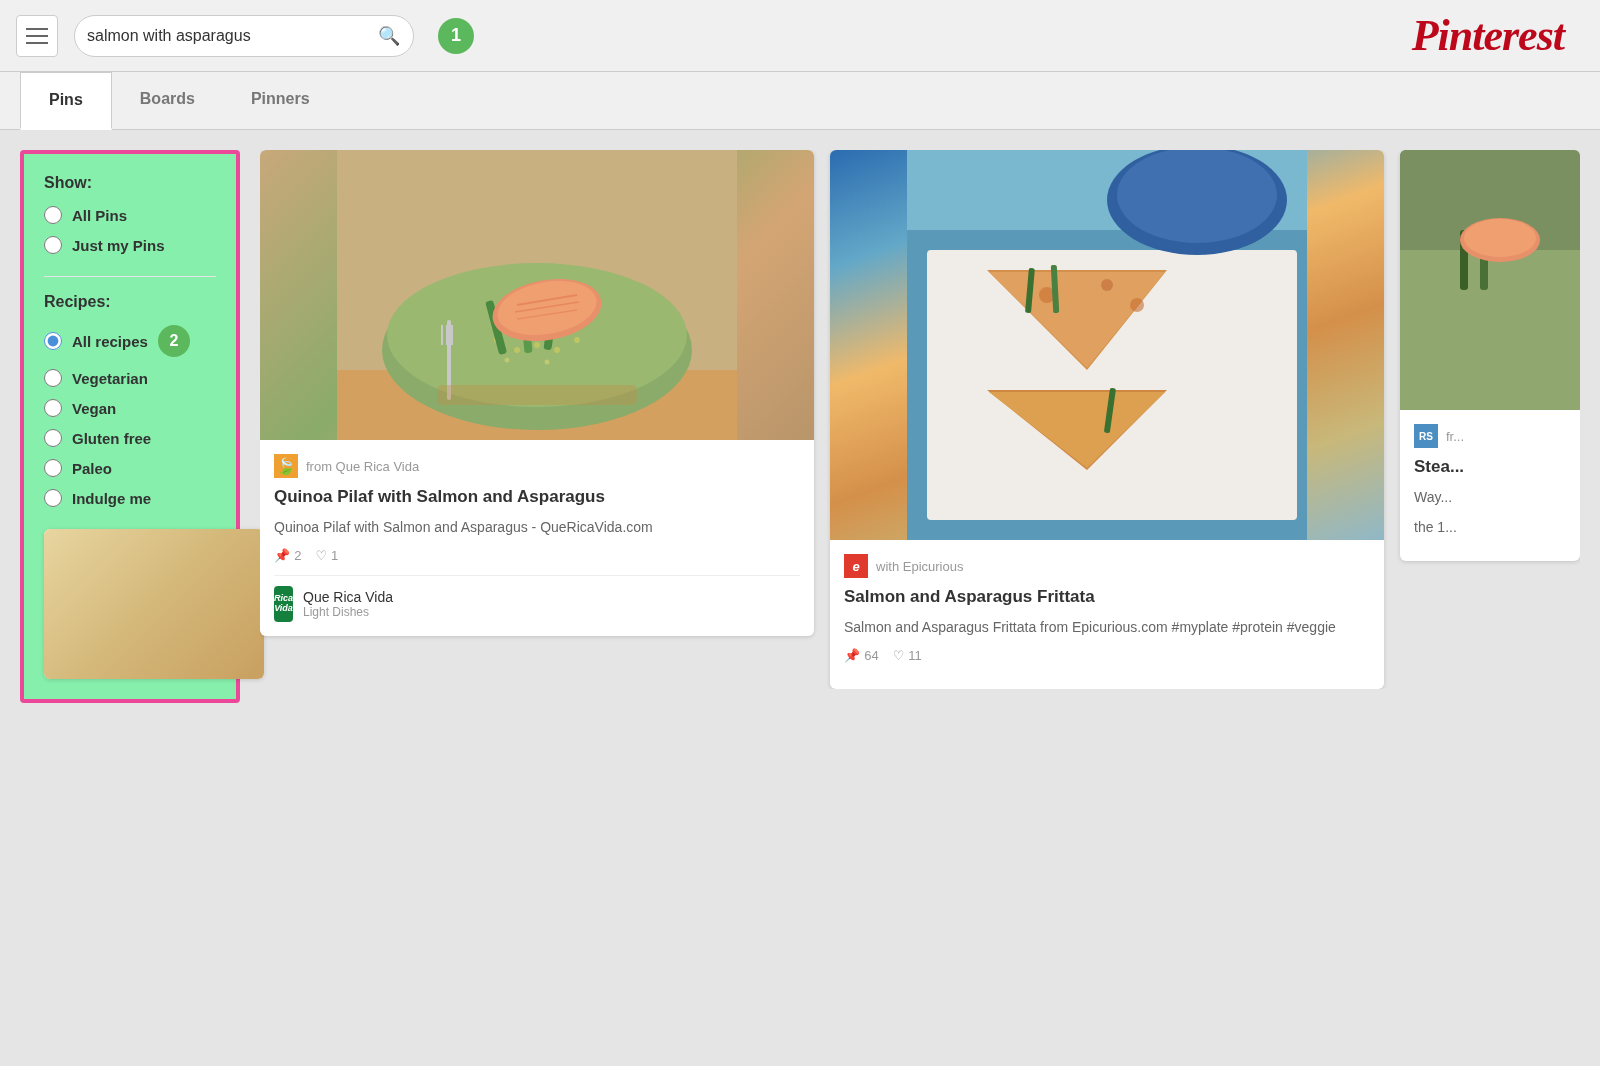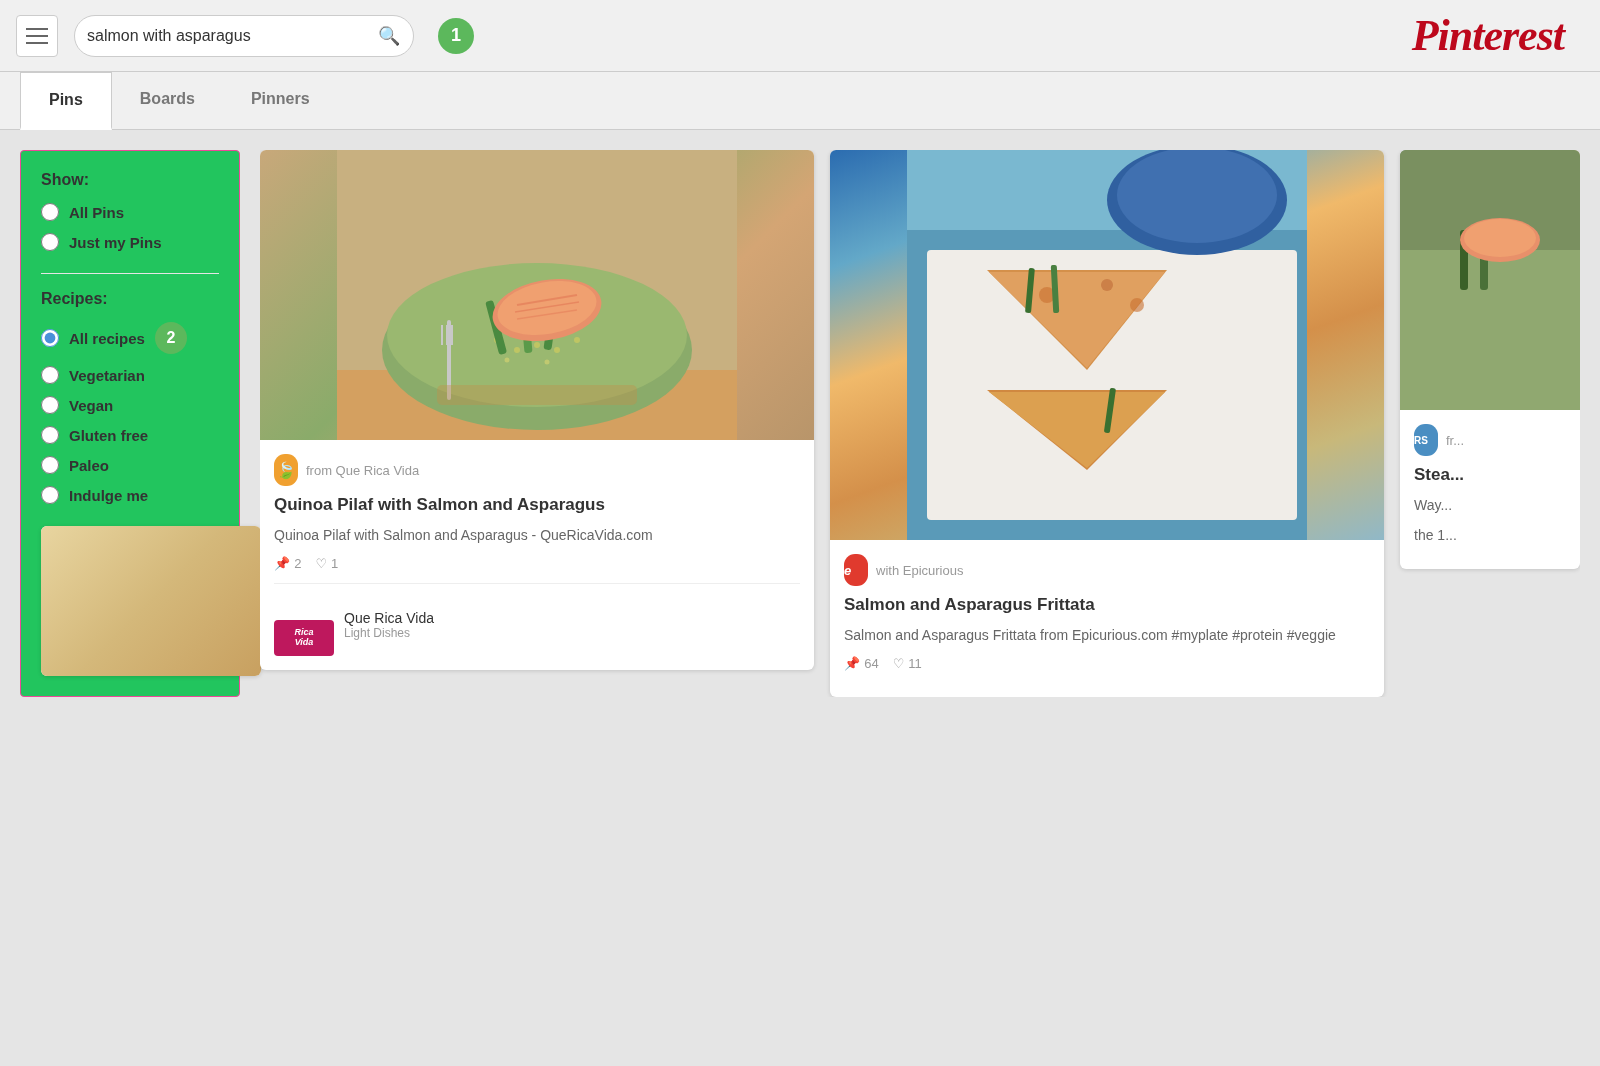--- a/index.html
+++ b/index.html
@@ -123,22 +123,22 @@
       display: flex;
       gap: 0;
       padding: 20px;
       align-items: flex-start;
     }
 
     
     .sidebar {
       width: 220px;
       flex-shrink: 0;
-      background: #22c55e;
-      border: 1px solid #ec4899;
+      background: #86efac;
+      border: 4px solid #ec4899;
       border-radius: 4px;
       padding: 20px;
       margin-right: 20px;
     }
     .sidebar-section-title {
       font-size: 16px;
       font-weight: 700;
       color: #333;
       margin-bottom: 14px;
     }
@@ -211,24 +211,25 @@
       padding: 14px;
     }
     .source-line {
       display: flex;
       align-items: center;
       gap: 8px;
       margin-bottom: 8px;
     }
     .source-icon {
       width: 24px;
-      height: 32px;
-      border-radius: 11px;
-      display: flex;
-      align-items: center;
+      height: 24px;
+      border-radius: 0;
+      display: flex;
+      align-items: center;
+      justify-content: center;
       font-size: 11px;
       font-weight: bold;
       color: #fff;
       flex-shrink: 0;
     }
     .source-text {
       font-size: 13px;
       color: #999;
     }
     .card-title {
@@ -261,34 +262,33 @@
       border: none;
       border-top: 1px solid #eee;
       margin: 10px 0;
     }
     .card-footer {
       display: flex;
       align-items: center;
       gap: 10px;
     }
     .footer-logo {
-      width: 60px;
+      width: 19px;
       height: 36px;
-      background: #be185d;
+      background: #15803d;
       border-radius: 4px;
       display: flex;
       align-items: center;
       justify-content: center;
       color: #fff;
       font-size: 10px;
       font-weight: bold;
       font-style: italic;
       line-height: 1.1;
       text-align: center;
-      margin-top: 26px;
     }
     .footer-text {
       display: flex;
       flex-direction: column;
     }
     .footer-name {
       font-size: 14px;
       font-weight: 400;
       color: #333;
     }

